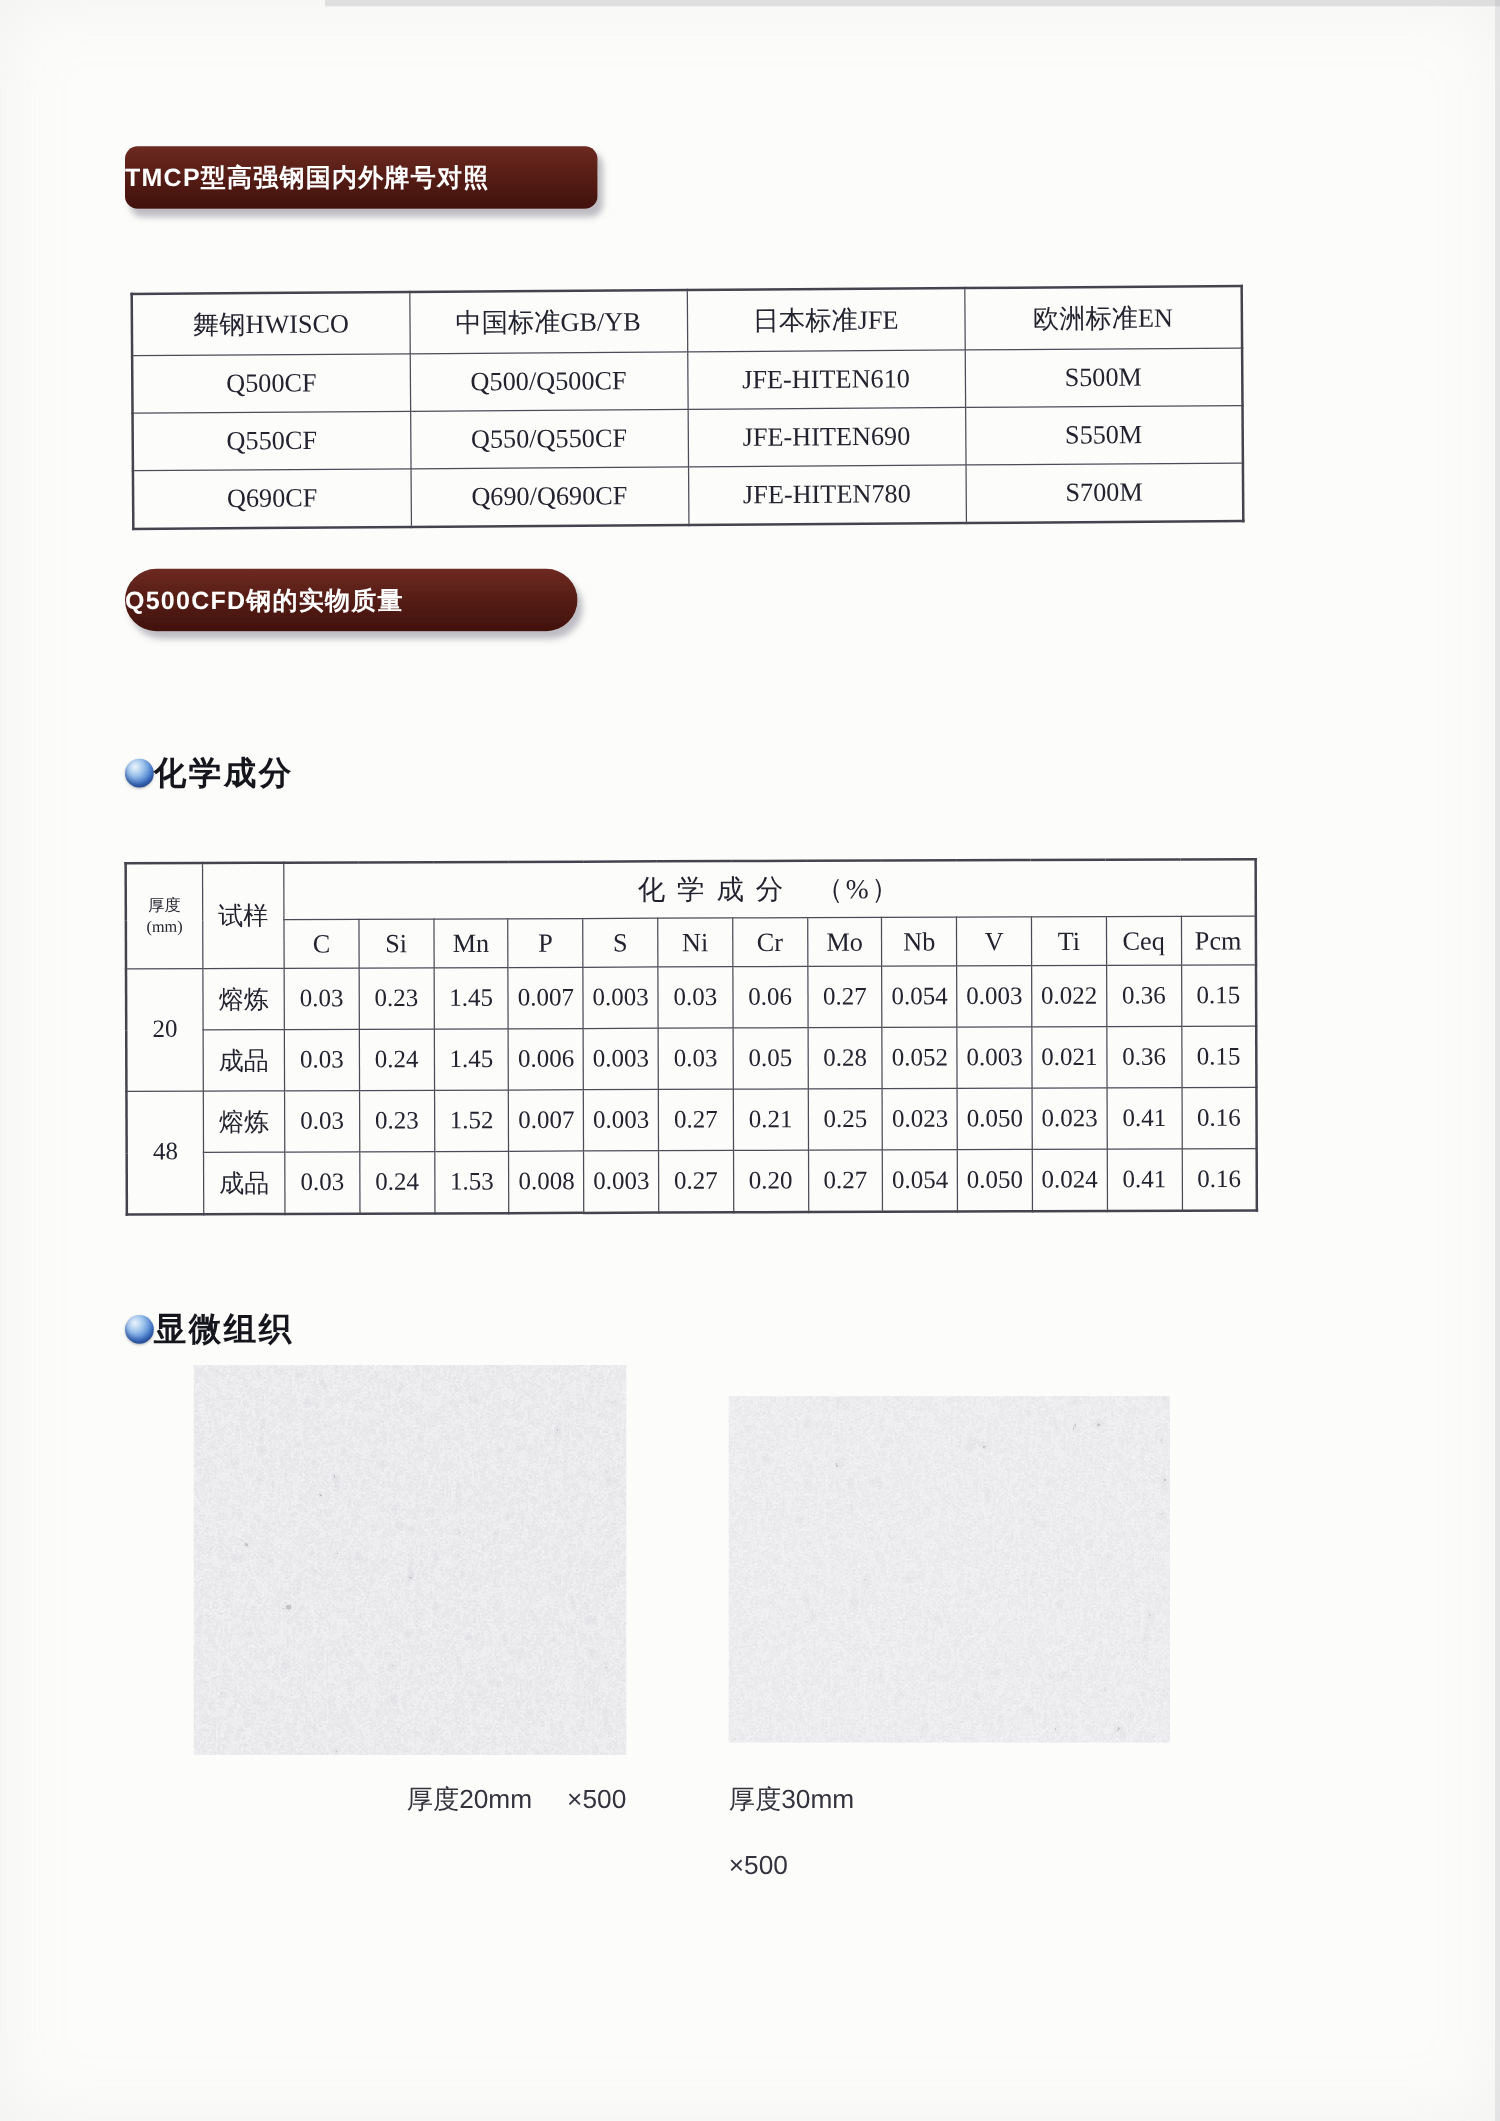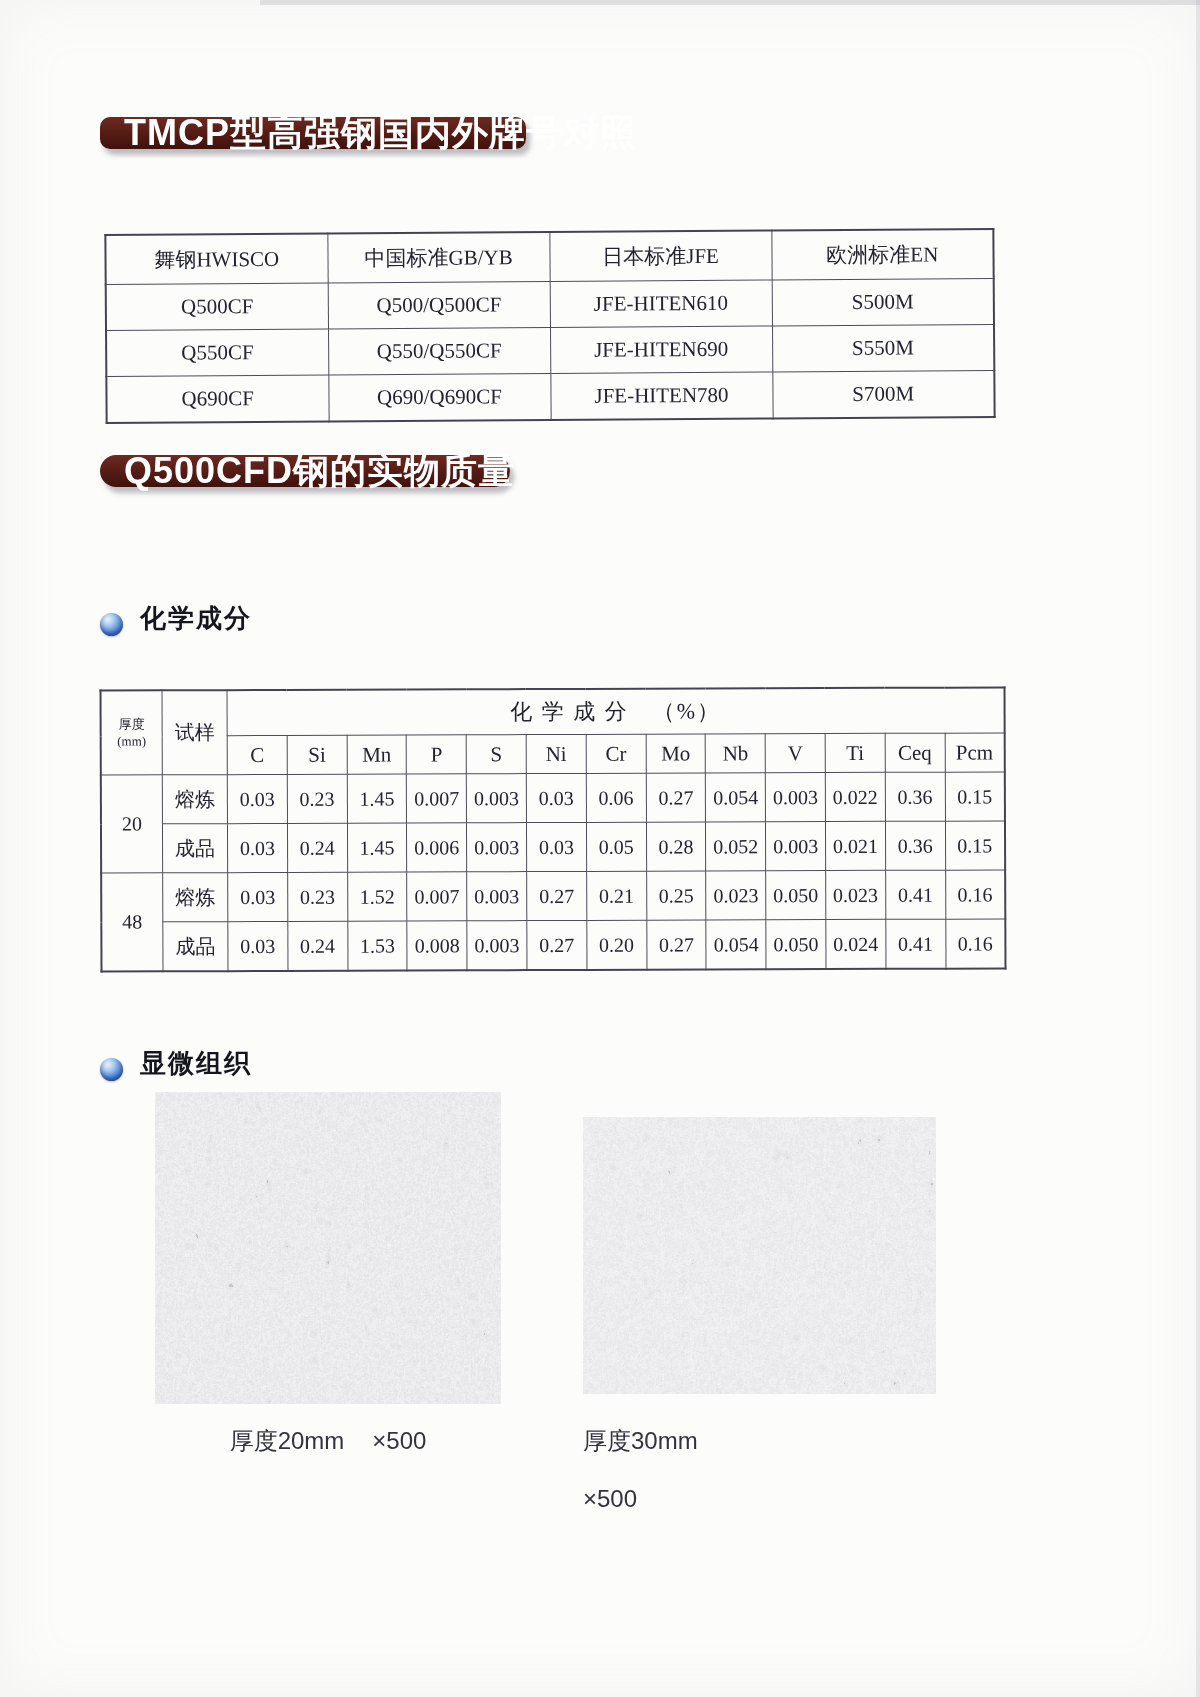--- a/index.html
+++ b/index.html
@@ -9,31 +9,31 @@
     font-family:"Liberation Sans","DejaVu Sans",sans-serif;
     box-shadow:inset 0 0 60px rgba(170,170,180,0.12);
   }
   .page::before{content:"";position:absolute;left:260px;top:0;width:940px;height:5px;
     background:rgba(150,150,160,0.25);}
   .page::after{content:"";position:absolute;right:0;top:0;width:4px;height:1697px;
     background:rgba(150,150,160,0.18);}
 
   
   .banner{
-    position:absolute;height:32px;border-radius:10px;
+    position:absolute;height:50px;border-radius:10px;
     background:linear-gradient(180deg,#6d2a21 0%,#571e16 45%,#41110c 100%);
     box-shadow:4px 6px 5px rgba(125,125,140,0.5);
-    display:flex;align-items:center;padding:0 24px;
-    color:#fff;font-size:36px;font-weight:bold;letter-spacing:1px;white-space:nowrap;
+    display:flex;align-items:center;padding:0 0;
+    color:#fff;font-size:20px;font-weight:bold;letter-spacing:1px;white-space:nowrap;
   }
   .banner1{left:100px;top:117px;width:378px;}
   .banner2{left:100px;top:455px;width:362px;border-radius:25px;}
 
   
-  .section-head{position:absolute;display:flex;align-items:flex-end;gap:17px;font-family:Liberation Serif, serif;}
+  .section-head{position:absolute;display:flex;align-items:center;font-family:Liberation Serif, serif;}
   .sec1{left:100px;top:601px;}
   .sec2{left:100px;top:1046px;}
   .ball{
     width:23px;height:23px;border-radius:50%;
     background:radial-gradient(circle at 35% 28%,#eaf4fc 0%,#a6c9ee 28%,#4a80d0 62%,#2b55a8 86%,#1d3e85 100%);
     box-shadow:inset 0 -3px 4px rgba(20,40,100,0.45),0 1px 2px rgba(0,0,0,0.25);
   }
   .section-title{font-size:26px;font-weight:bold;color:#15151d;letter-spacing:2px;}
 
   
@@ -55,22 +55,22 @@
   .chem-table tbody td{height:46px;}
 
   .note{position:absolute;left:146px;top:962px;
     font-family:"Liberation Serif","DejaVu Serif",serif;
     font-size:23px;color:#26262f;letter-spacing:1px;}
 
   
   .micro{position:absolute;display:block;}
   .micro1{left:155px;top:1092px;}
   .micro2{left:583px;top:1117px;}
-  .caption{position:absolute;font-size:24px;color:#33333e;
-    display:flex;justify-content:center;align-items:baseline;gap:28px;}
+  .caption{position:absolute;font-size:21px;color:#33333e;
+    display:flex;justify-content:flex-end;align-items:baseline;gap:28px;}
   .cap1{left:155px;top:1425px;width:346px;}
   .cap2{left:583px;top:1425px;width:353px;flex-direction:column;}
 
   .footer{position:absolute;top:1496px;right:208px;
     font-size:21px;color:#9aa0a8;letter-spacing:1px;}
 </style>
 </head>
 <body>
 
 <div class="page">

